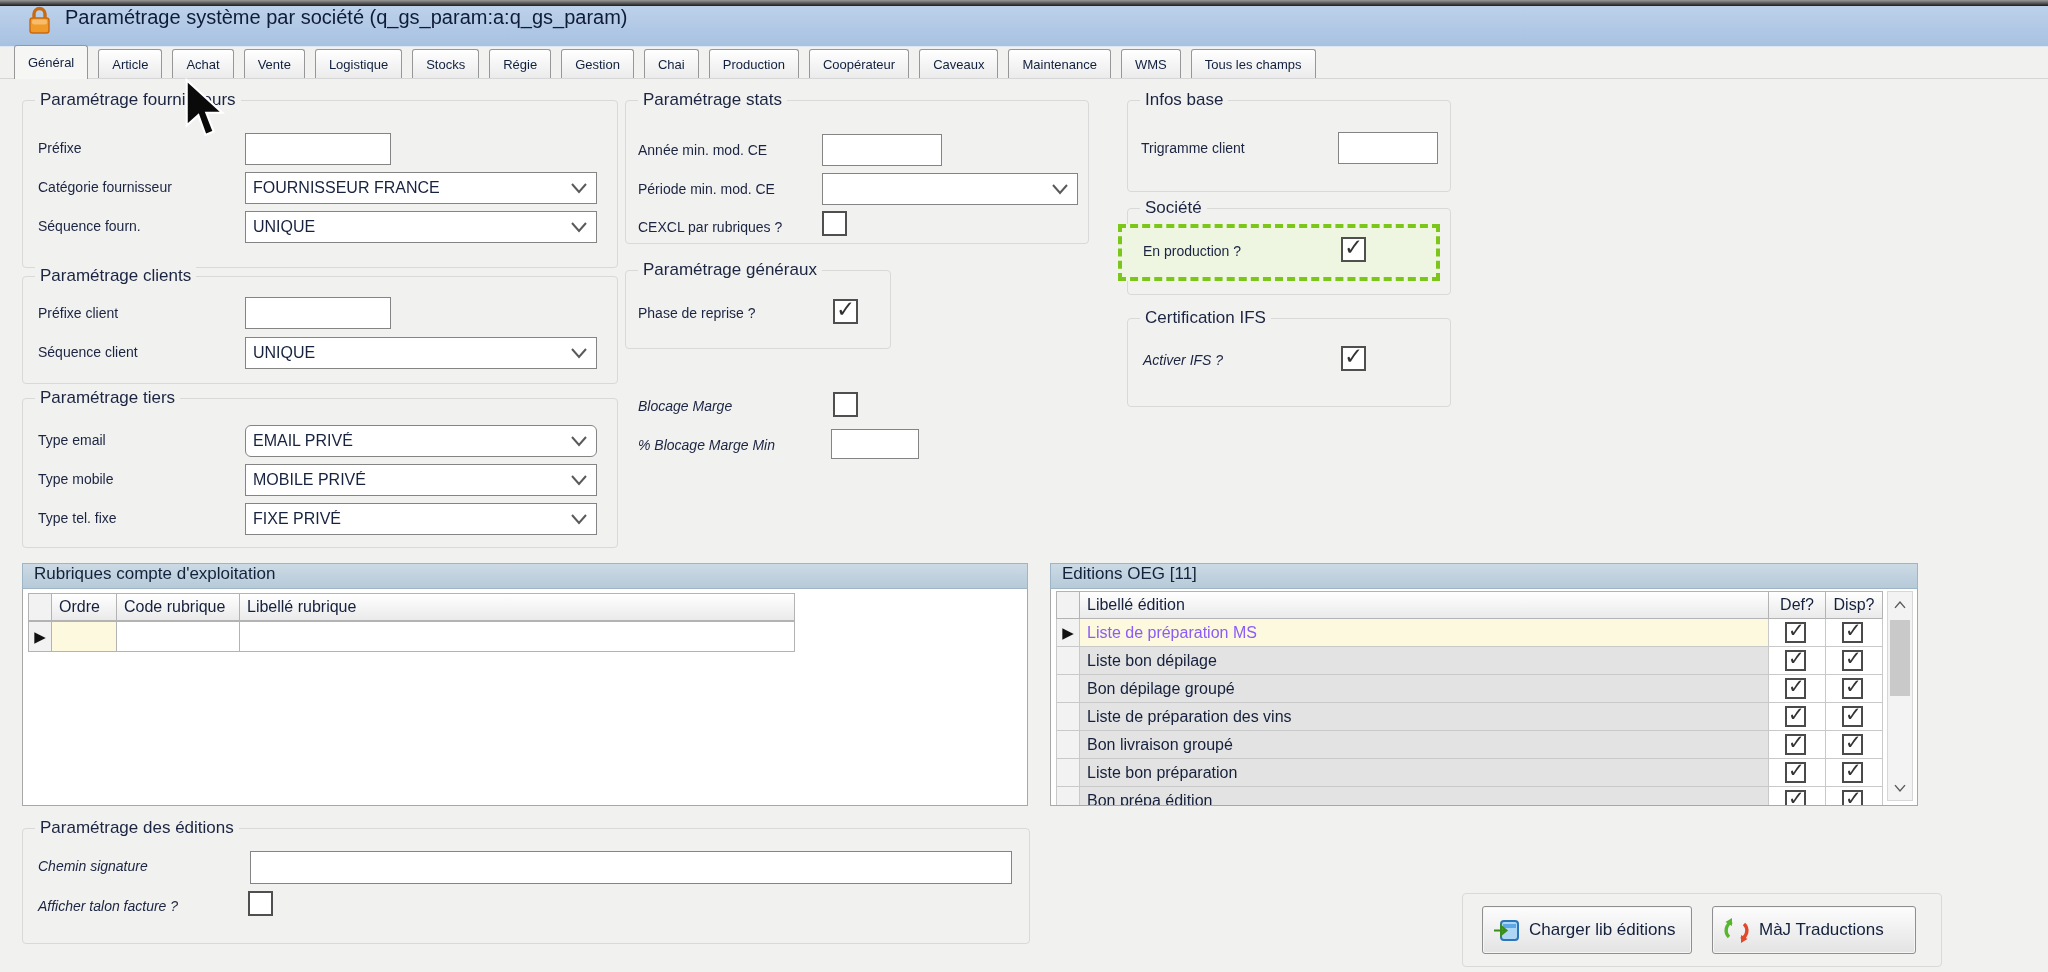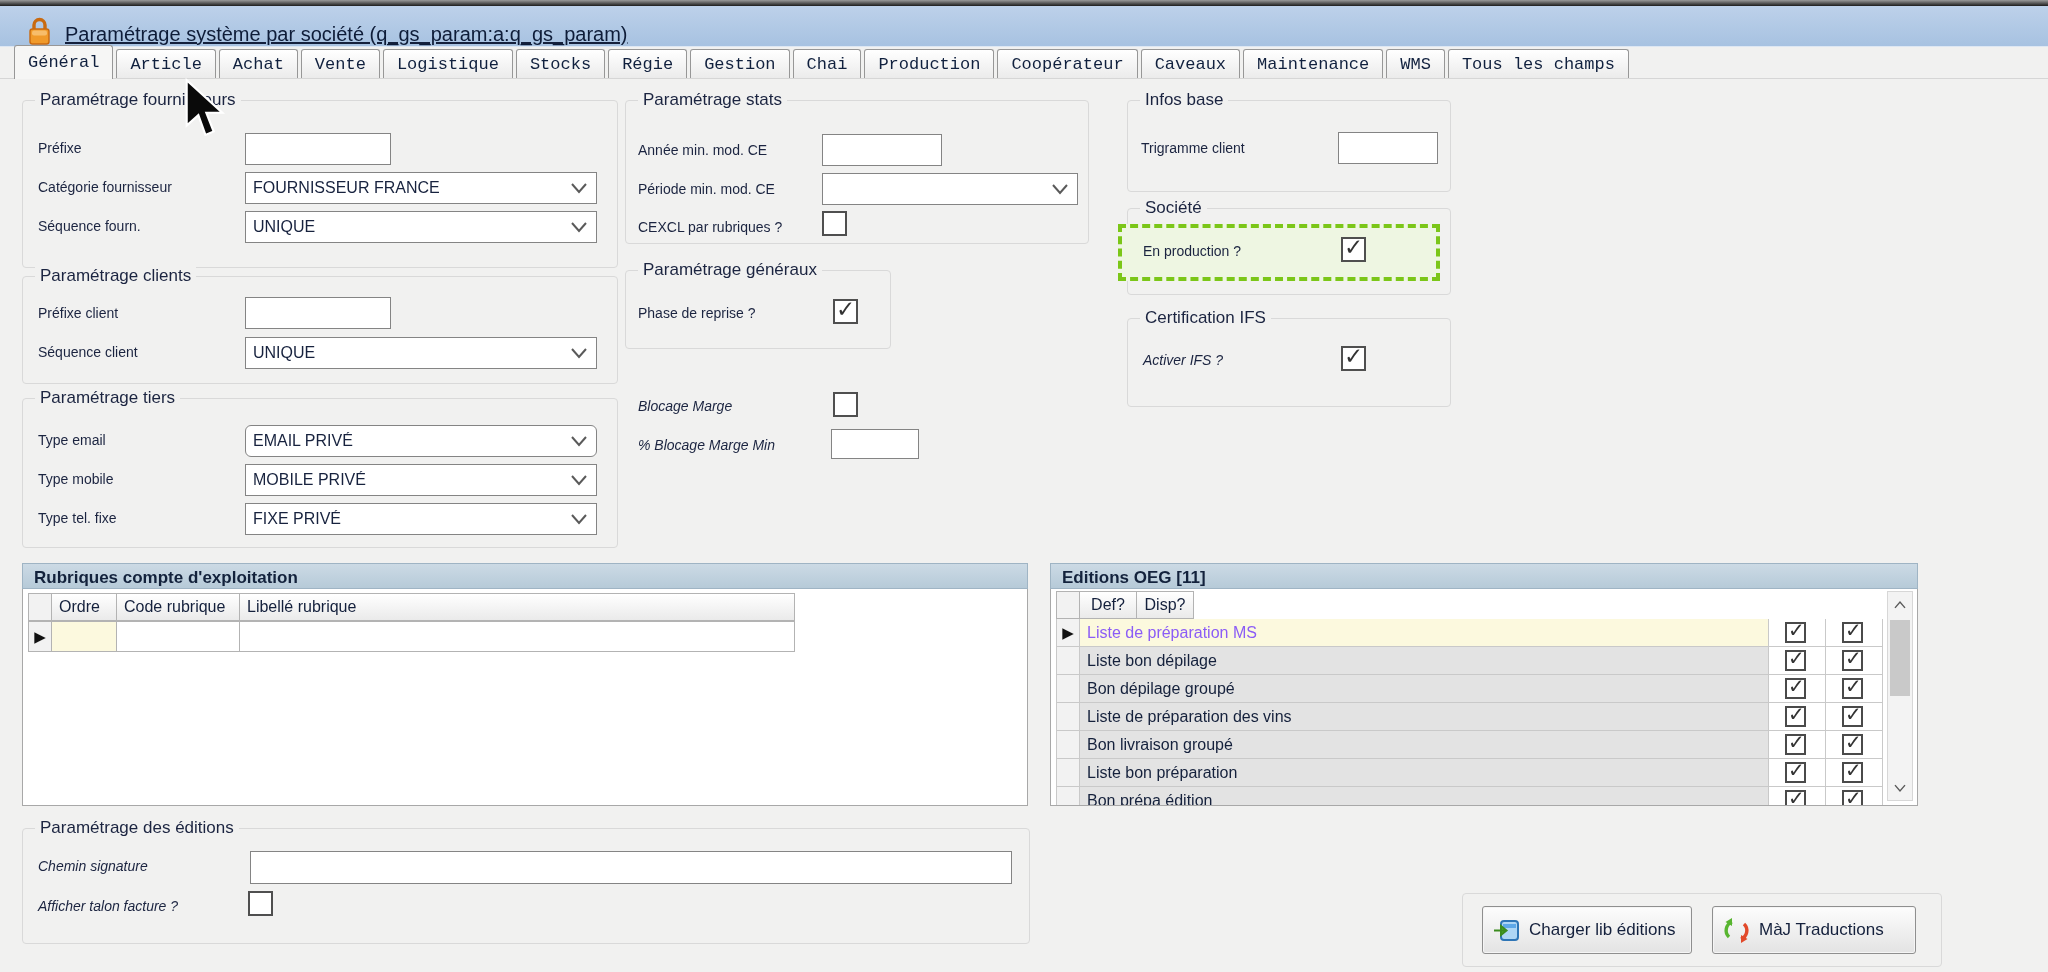--- a/index.html
+++ b/index.html
@@ -4,29 +4,29 @@
 <style>
   html,body{margin:0;padding:0;background:#e9e9e9;font-family:"Liberation Sans",sans-serif;}
   #screen{position:relative;width:2048px;height:972px;background:#f1f1f0;overflow:hidden;
           font-family:"Liberation Sans",sans-serif;color:#14203c;}
   
   .top-strip{position:absolute;left:0;top:0;width:2048px;height:6px;
              background:linear-gradient(#9a9a9a,#1c1c1c);}
   
   .titlebar{position:absolute;left:0;top:6px;width:2048px;height:40px;
             background:linear-gradient(#bdd1ea,#a7c2e1);
-            border-bottom:1px solid #dde7f3;display:flex;align-items:flex-end;text-decoration:underline;}
+            border-bottom:1px solid #dde7f3;display:flex;align-items:flex-start;}
   .titlebar .title-text{margin-left:14px;font-size:20px;color:#0e1c38;}
   .lock{margin-left:28px;width:23px;height:29px;flex:0 0 auto;}
   
   .tabbar{position:absolute;left:0;top:46px;width:2048px;height:33px;display:flex;
           align-items:flex-end;padding-left:14px;border-bottom:1px solid #d6d6d6;box-sizing:border-box;}
-  .tab{height:28px;display:flex;align-items:center;padding:0 13px;margin-right:3px;
+  .tab{height:28px;display:flex;align-items:center;padding:0 13px;margin-right:10px;
        border:1px solid #979797;border-bottom:none;border-radius:3px 3px 0 0;
-       background:linear-gradient(#ffffff,#ebebeb);font-size:17px;color:#10203e;cursor:default;font-family:Liberation Mono, monospace;}
+       background:linear-gradient(#ffffff,#ebebeb);font-size:13px;color:#10203e;cursor:default;}
   .tab.active{height:33px;background:#f6f6f5;margin-bottom:-1px;z-index:3;position:relative;}
   
   .gb{position:absolute;border:1px solid #d9d9d9;border-radius:4px;background:transparent;}
   .gb-title{position:absolute;top:-11px;left:12px;background:#f1f1f0;padding:0 5px;
             font-size:17px;color:#1b2440;white-space:nowrap;}
   .lbl{position:absolute;font-size:14px;color:#1b2440;white-space:nowrap;}
   .lbl.it{font-style:italic;}
   .tb{position:absolute;background:#fff;border:1px solid #848484;box-sizing:border-box;
       font-size:16px;color:#14203c;padding:0 6px;font-family:"Liberation Sans",sans-serif;}
   .dd{position:absolute;background:#fff;border:1px solid #848484;box-sizing:border-box;
@@ -35,21 +35,21 @@
   .dd .chev{width:22px;height:14px;margin-right:6px;flex:0 0 auto;}
   .cb{position:absolute;width:25px;height:25px;background:#fff;border:2px solid #4f4f4f;
       box-sizing:border-box;cursor:default;}
   .cb.checked::after{content:"✓";position:absolute;left:1px;top:-5px;font-size:23px;color:#333;}
   
   .hl-green{position:absolute;border:4px dashed #7bc618;background:#eef6e2;box-sizing:border-box;z-index:1;}
   
   .panel{position:absolute;}
   .panel-hdr{position:absolute;left:0;top:0;right:0;height:26px;
              background:linear-gradient(#ccdae5,#b6cad8);border:1px solid #9fb4c4;box-sizing:border-box;
-             display:flex;align-items:flex-end;font-weight:bold;}
+             display:flex;align-items:flex-start;}
   .panel-hdr span{margin-left:11px;font-size:17px;color:#13223c;}
   .panel-body{position:absolute;left:0;top:26px;right:0;bottom:0;background:#fff;
               border:1px solid #a8a8a8;border-top:none;box-sizing:border-box;overflow:hidden;}
   .grid-row{position:absolute;display:flex;}
   .gcell{box-sizing:border-box;border:1px solid #b3b3b3;margin-left:-1px;font-size:16px;
          display:flex;align-items:center;overflow:hidden;}
   .gcell.hdr{background:linear-gradient(#ffffff,#eaeaea);padding-left:7px;color:#14203c;}
   .gcell.hdr.ctr{justify-content:center;padding-left:0;}
   .gcell.sel{background:#f2f2f2;justify-content:center;border-color:#b3b3b3;}
   .gcell.data{background:#fff;padding-left:7px;}
@@ -233,20 +233,21 @@
     </div>
   </div>
 
   <div class="panel" style="left:1050px;top:563px;width:868px;height:243px;">
     <div class="panel-hdr">
       <span>Editions OEG [11]</span>
     </div>
     <div class="panel-body">
       <div class="grid-row" style="left:6px;top:2px;height:28px;">
         <div class="gcell sel" style="width:24px;"></div>
+        <div class="gcell hdr" style="width:690px;">Libellé édition</div>
         <div class="gcell hdr ctr" style="width:58px;">Def?</div>
         <div class="gcell hdr ctr" style="width:58px;">Disp?</div>
       </div>
 
       <div class="grid-row ed-row selected" style="left:6px;top:30px;height:28px;">
         <div class="gcell sel" style="width:24px;">
             <span class="row-arrow">▶</span>
           </div>
         <div class="gcell lib" style="width:690px;">Liste de préparation MS</div>
         <div class="gcell data" style="width:58px;">

